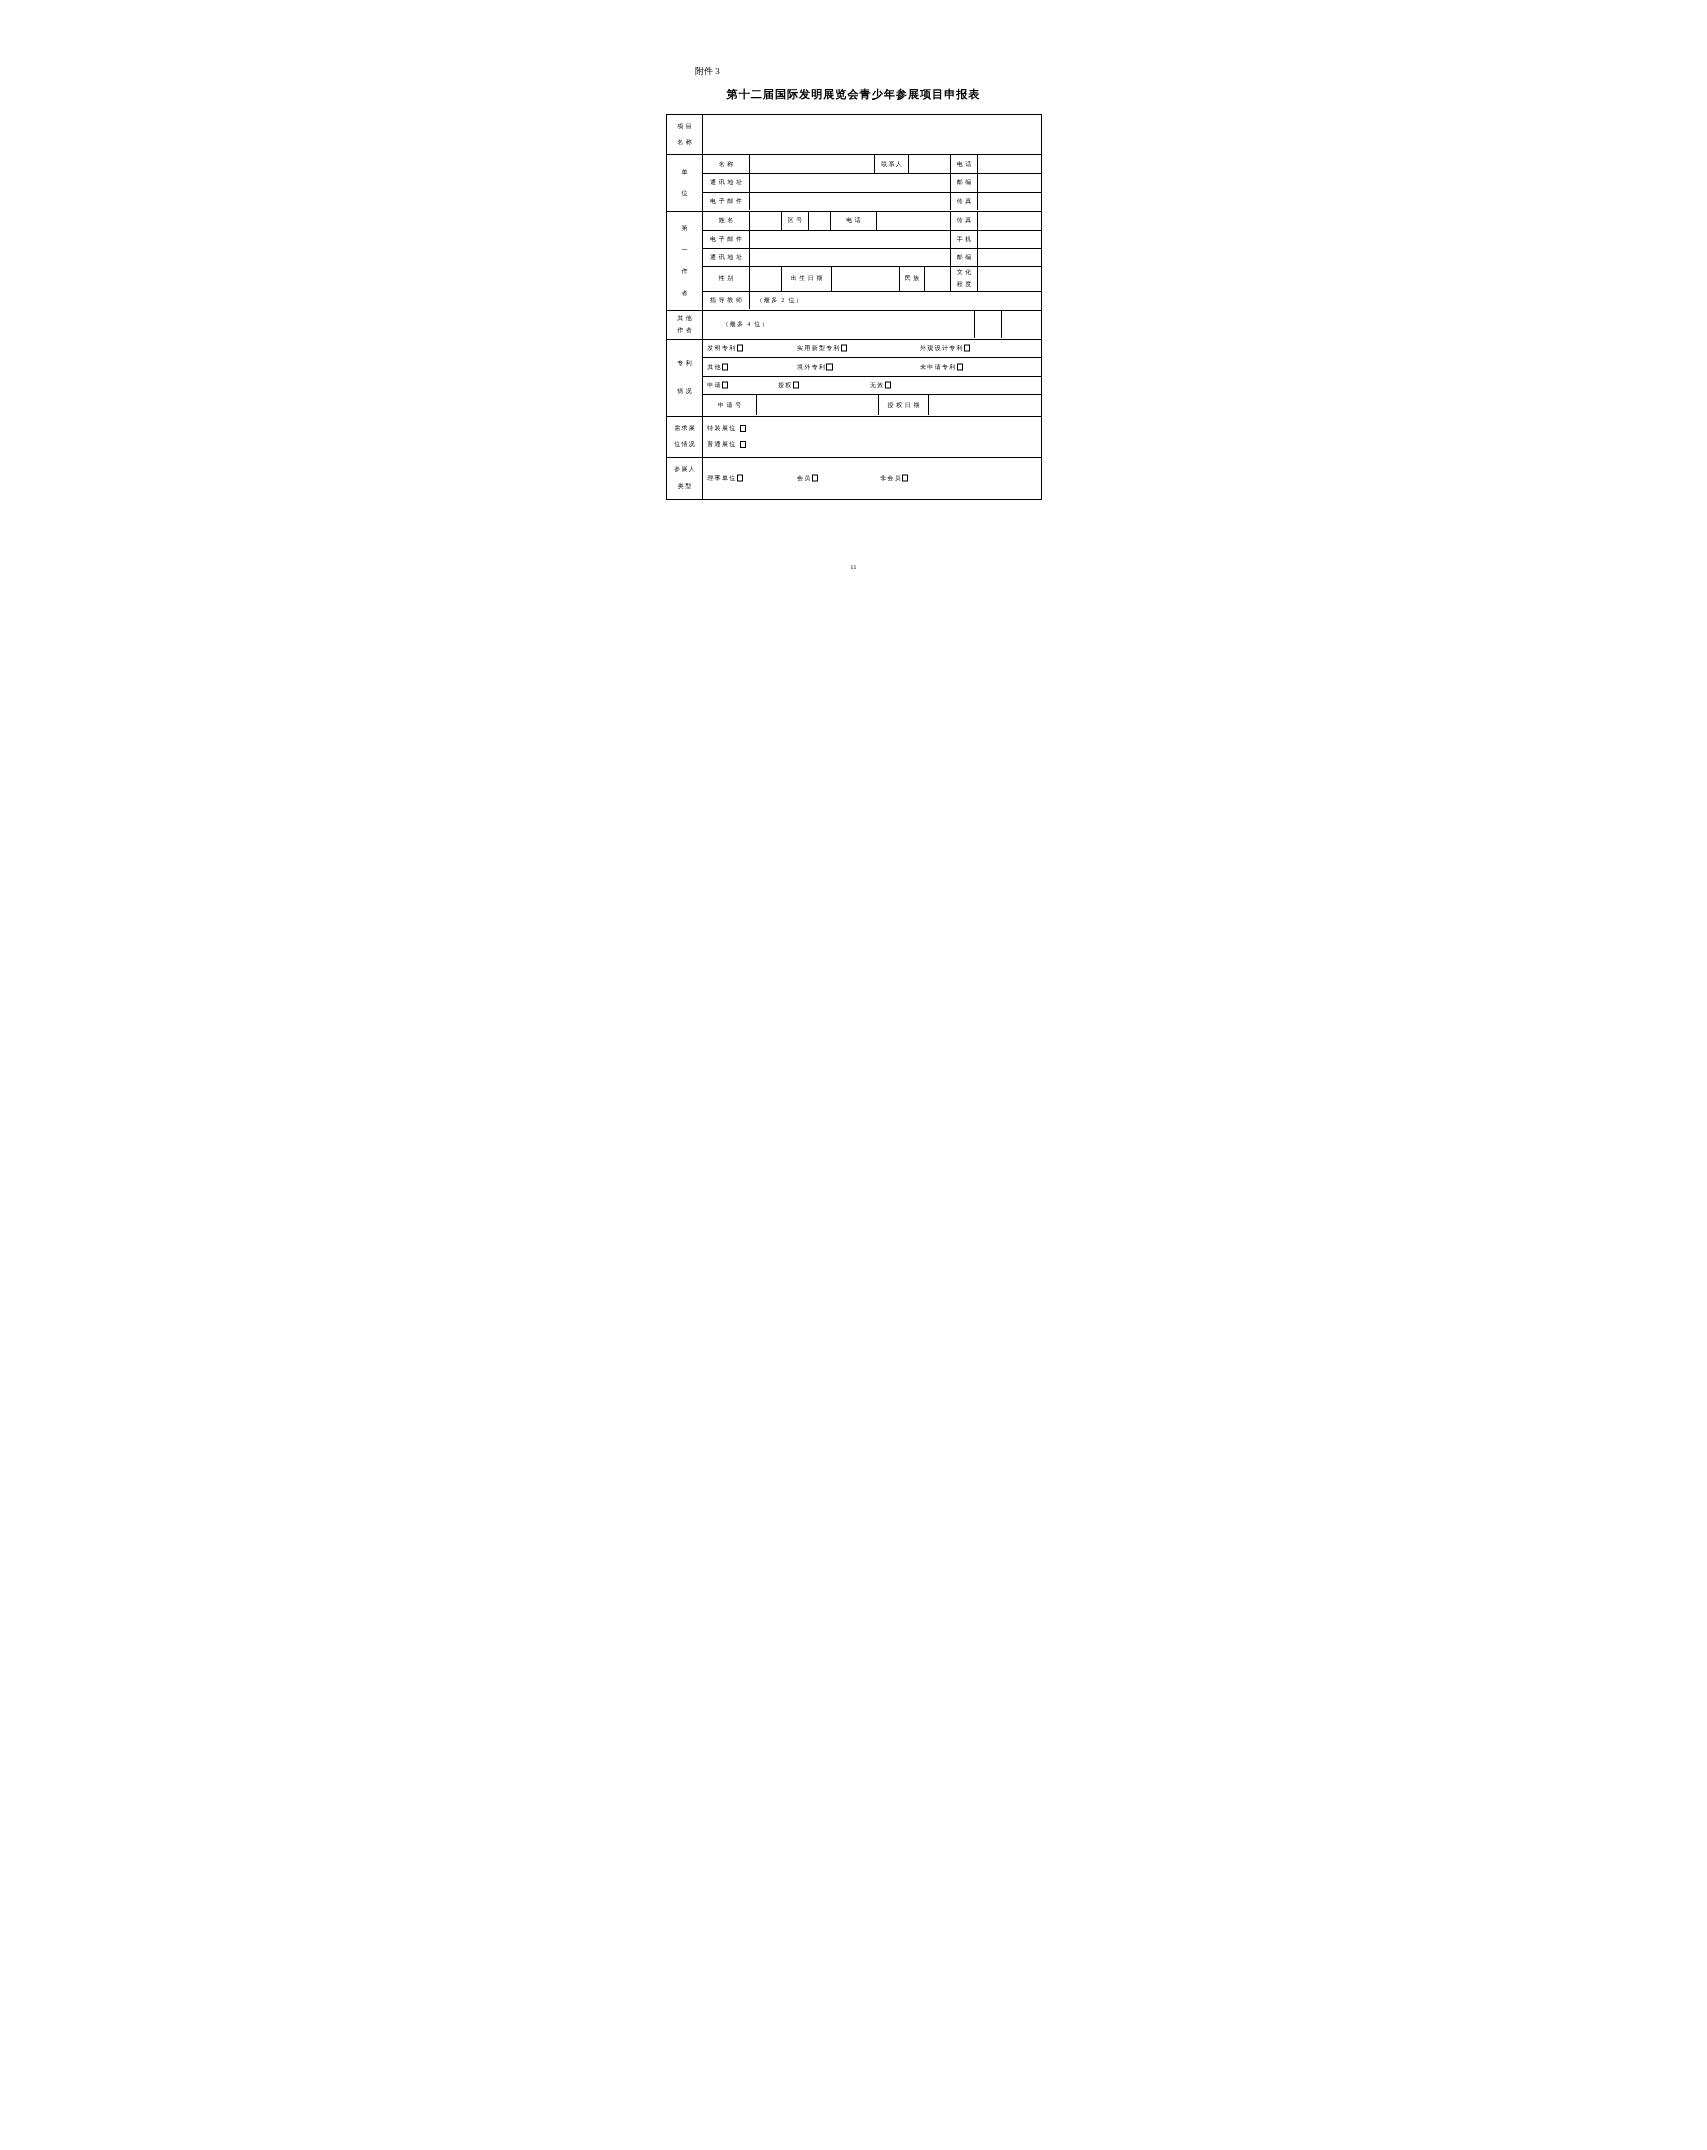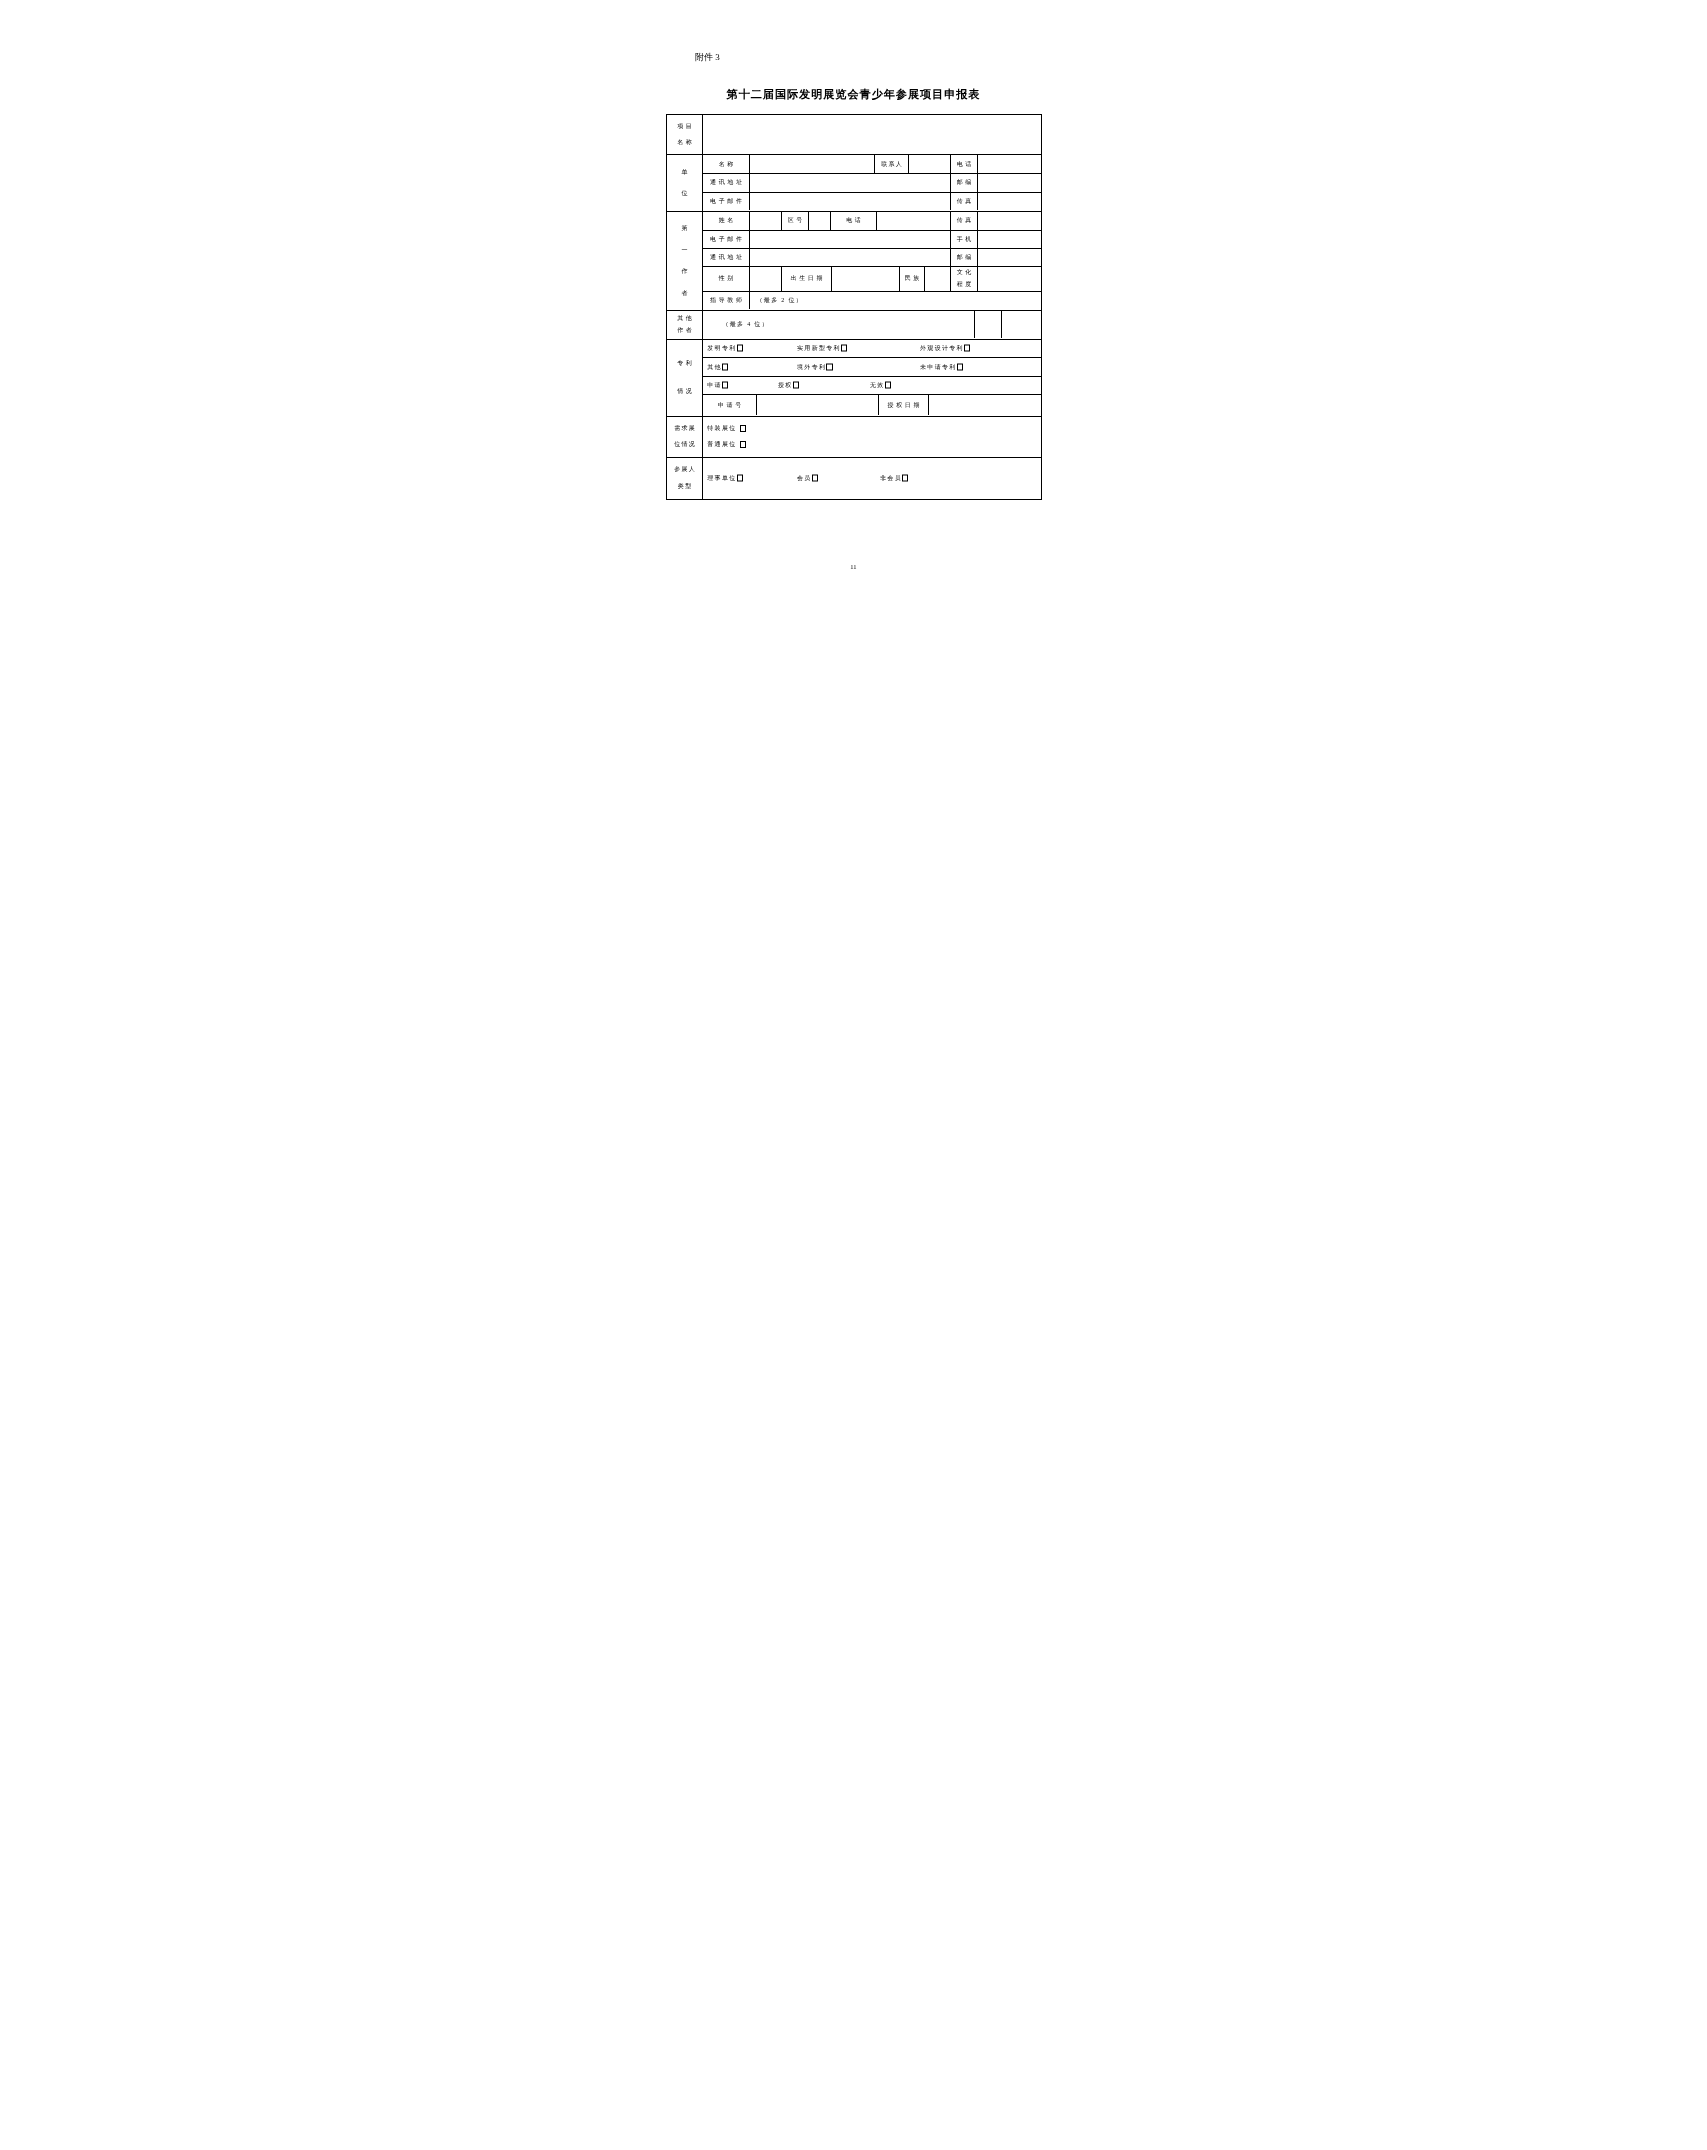--- a/index.html
+++ b/index.html
@@ -1,19 +1,19 @@
 <!DOCTYPE html>
 <html style="font-size:6.9px"><head>
 <meta charset="utf-8">
 <style>
   html,body { margin:0; padding:0; background:#ffffff; }
   body { font-family: "Liberation Serif", "DejaVu Serif", serif; color:#000; }
   .page { position:relative; width:427px; height:603px; margin:0 auto; background:#fff; overflow:hidden; }
 
-  .attachment { position:absolute; left:55px; top:51px; font-size:9px; }
+  .attachment { position:absolute; left:55px; top:65px; font-size:9px; }
   .title { position:absolute; left:0; right:0; top:87px; margin:0; text-align:center;
            font-size:11.2px; font-weight:700; letter-spacing:0.9px; }
   .pageno { position:absolute; left:0; right:0; top:563px; text-align:center; font-size:6.5px; }
 
   .form-table { position:absolute; left:26px; top:114px; width:376px;
                 border:1.3px solid #000; box-sizing:border-box; background:#fff; }
 
   .sec { display:flex; border-bottom:0.9px solid #000; }
   .sec:last-child { border-bottom:none; }
   .sec-label { flex:0 0 36px; width:36px; border-right:0.4px solid #000; box-sizing:border-box;

